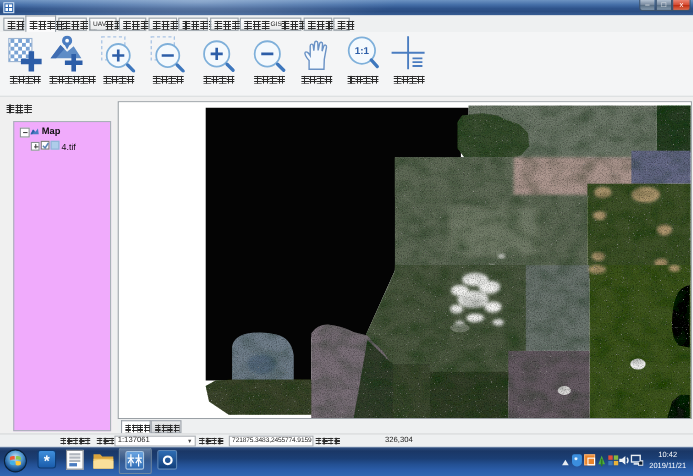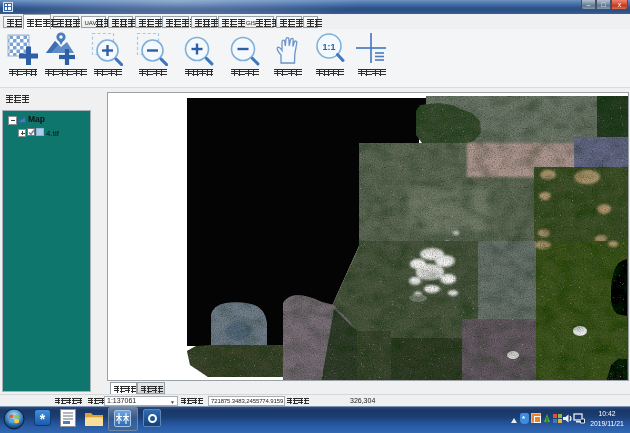--- a/index.html
+++ b/index.html
@@ -22,21 +22,21 @@
 #btnmax{left:596px;width:15px;background:linear-gradient(180deg,#b4c2d2,#74869c 50%,#5c7288 55%,#8498ac)}
 #btnclose{left:611px;width:17px;background:linear-gradient(180deg,#eb8573,#d6492f 50%,#c03014 55%,#e06a4a);border-radius:0 0 3px 0}
 #tabs{left:0;top:14px;width:630px;height:15px;background:#eef0f1}
 .mtab{position:absolute;top:2px;height:12px;background:linear-gradient(180deg,#fcfcfc,#e9eaeb);border:1px solid #98a0a8;box-sizing:border-box;padding:2px 0 0 3px;white-space:nowrap}
 .mtab.sel{top:0;height:15px;background:#fbfbfc;border-bottom:none;padding-top:4px;z-index:2}
 #toolbar{left:0;top:29px;width:630px;height:59px;background:#f4f5f6;border-bottom:1px solid #d9dcde;box-sizing:border-box}
 .tbtn{position:absolute;top:3px;text-align:left}
 .tlabel{position:absolute;top:37px;width:100%;text-align:center;white-space:nowrap}
 .tlabel .c{width:6.5px;height:7px;margin-right:.5px}
 #lpanel-label{left:6px;top:95px;white-space:nowrap}
-#tree{left:2px;top:110px;width:89px;height:282px;background:#0f766e;border:1px solid #a9b1b8;box-sizing:border-box}
+#tree{left:12px;top:110px;width:89px;height:282px;background:#f0abfc;border:1px solid #a9b1b8;box-sizing:border-box}
 #mapview{left:107px;top:92px;width:522px;height:289px;background:#fff;border:1px solid #9aa0a5;box-sizing:border-box}
 #btabs{left:107px;top:381px;width:522px;height:13px;background:#eef0f1}
 .btab{position:absolute;top:1px;height:12px;border:1px solid #9aa0a8;box-sizing:border-box;padding:3px 0 0 3px;white-space:nowrap}
 .btab .c{width:5px;height:6.5px;margin-right:.5px}
 #btab1{left:3px;width:27px;background:#fff;border-bottom:none}
 #btab2{left:30px;width:28px;background:linear-gradient(180deg,#e8e9ea,#cfd2d5)}
 #status{left:0;top:394px;width:630px;height:12px;background:#eef0f1;border-top:1px solid #d5d8da;box-sizing:border-box}
 #status .c{width:5px;height:6.5px;margin-right:.5px}
 .sbox{position:absolute;top:1px;height:10px;background:#fff;border:1px solid #a9adb2;box-sizing:border-box;font-size:7px;line-height:8.5px;color:#222;padding-left:2px}
 .slab{position:absolute;top:2.5px;white-space:nowrap}

